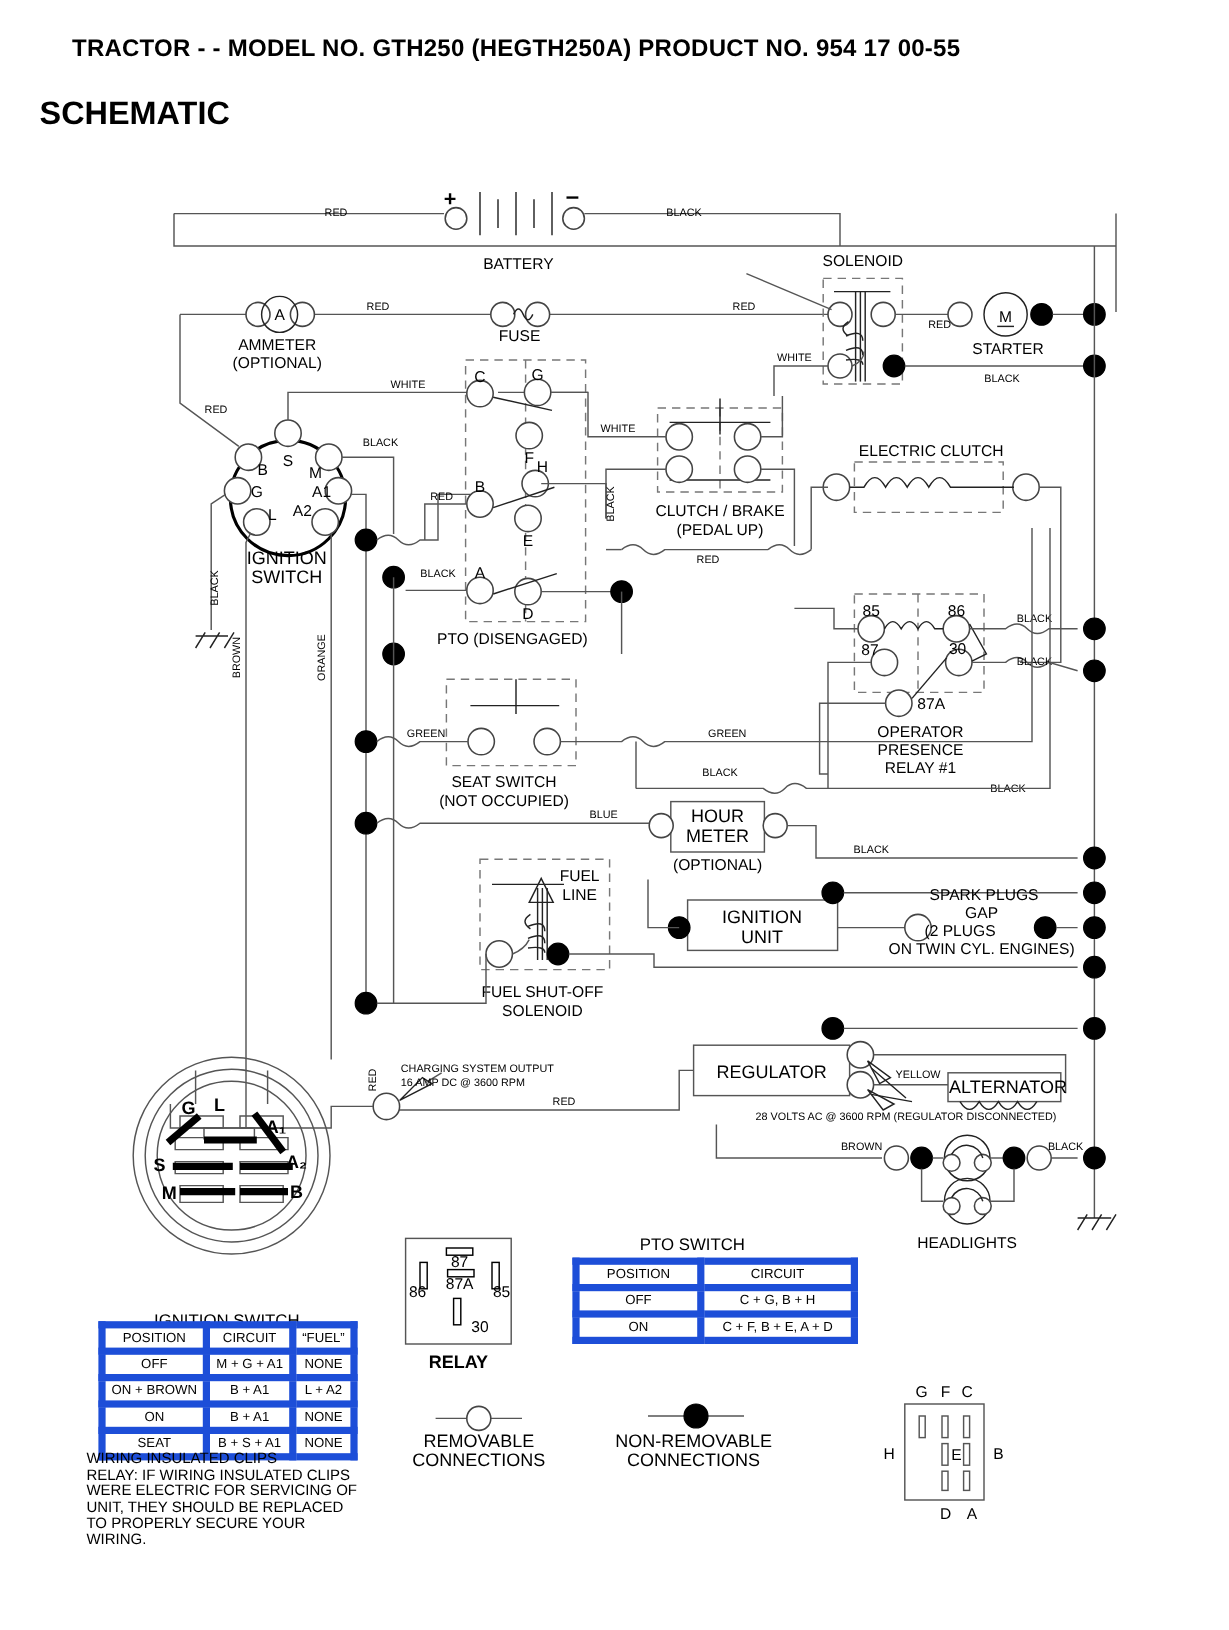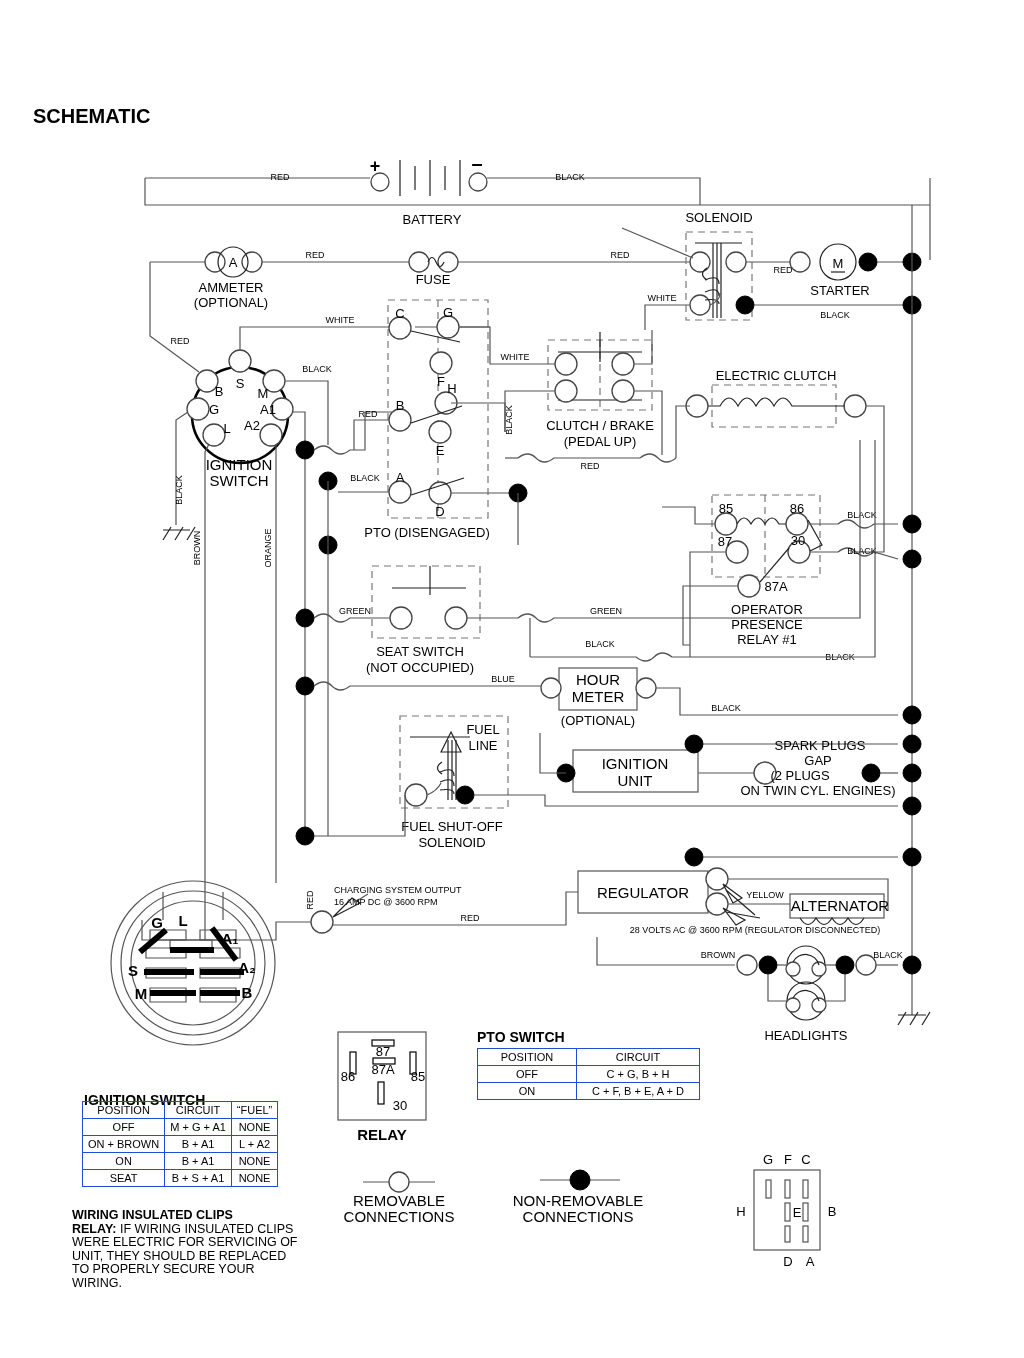--- a/index.html
+++ b/index.html
@@ -2,46 +2,47 @@
 <html><head>
 <meta charset="utf-8">
 <title>Tractor Schematic</title>
 <style>
   html,body{margin:0;padding:0;background:#fff;}
   body{width:1024px;height:1358px;position:relative;
        font-family:"Liberation Sans","DejaVu Sans",sans-serif;color:#000;}
   #page{position:relative;width:1024px;height:1358px;overflow:hidden;}
   .ttl{position:absolute;font-weight:bold;}
   #doc-title{left:60px;top:30px;font-size:20px;letter-spacing:.2px;}
-  #doc-subtitle{left:33px;top:105px;font-size:20px;}
+  #doc-subtitle{left:33px;top:79px;font-size:27px;}
   svg{position:absolute;left:0;top:0;width:1024px;height:1358px;}
   text{font-family:"Liberation Sans","DejaVu Sans",sans-serif;fill:#000;}
   .lbl-sm{font-size:9px;}
   .lbl-md{font-size:13px;}
   .lbl-lg{font-size:15px;}
   .wire{stroke:#555;stroke-width:1.2;fill:none;}
   .wire-d{stroke:#222;stroke-width:1.2;fill:none;}
   .dash{stroke:#777;stroke-width:1.2;fill:none;stroke-dasharray:7 5;}
   .box{stroke:#555;stroke-width:1.2;fill:none;}
   .open-c{fill:#fff;stroke:#444;stroke-width:1.3;}
   .solid-c{fill:#000;stroke:#000;}
   .thick{stroke:#000;stroke-width:2.6;fill:none;}
   .tbl{position:absolute;border-collapse:collapse;}
-  .tbl td,.tbl th{border:1px solid #1d4ed8;font-size:11px;text-align:center;
+  .tbl td,.tbl th{border:6px solid #1d4ed8;font-size:11px;text-align:center;
        padding:2px 5px;font-weight:normal;}
   .tbl th{font-size:11px;}
-  .tbl-title{position:absolute;font-weight:bold;font-size:14px;text-align:left;}
+  .tbl-title{position:absolute;font-weight:normal;font-size:14px;text-align:center;}
   #clip-note{position:absolute;left:72px;top:1209px;width:230px;font-size:12.5px;line-height:13.5px;}
-  #clip-note b{font-weight:bold;}
+  #clip-note b{font-weight:normal;}
 </style>
 </head>
 <body>
 
 <div id="page">
 
+  <div class="ttl" id="doc-title">TRACTOR - - MODEL NO. GTH250 (HEGTH250A) PRODUCT NO. 954 17 00-55</div>
   <div class="ttl" id="doc-subtitle">SCHEMATIC</div>
 
   <svg viewBox="0 0 1024 1358">
 
     <path class="wire" d="M145,178 L370,178"></path>
     <path class="wire" d="M145,178 L145,205 L930,205 L930,178 L930,260"></path>
     <path class="wire" d="M487,178 L660,178"></path>
     <path class="wire" d="M660,178 L700,178 L700,205"></path>
 
     <g class="wire-d" stroke-width="2">

